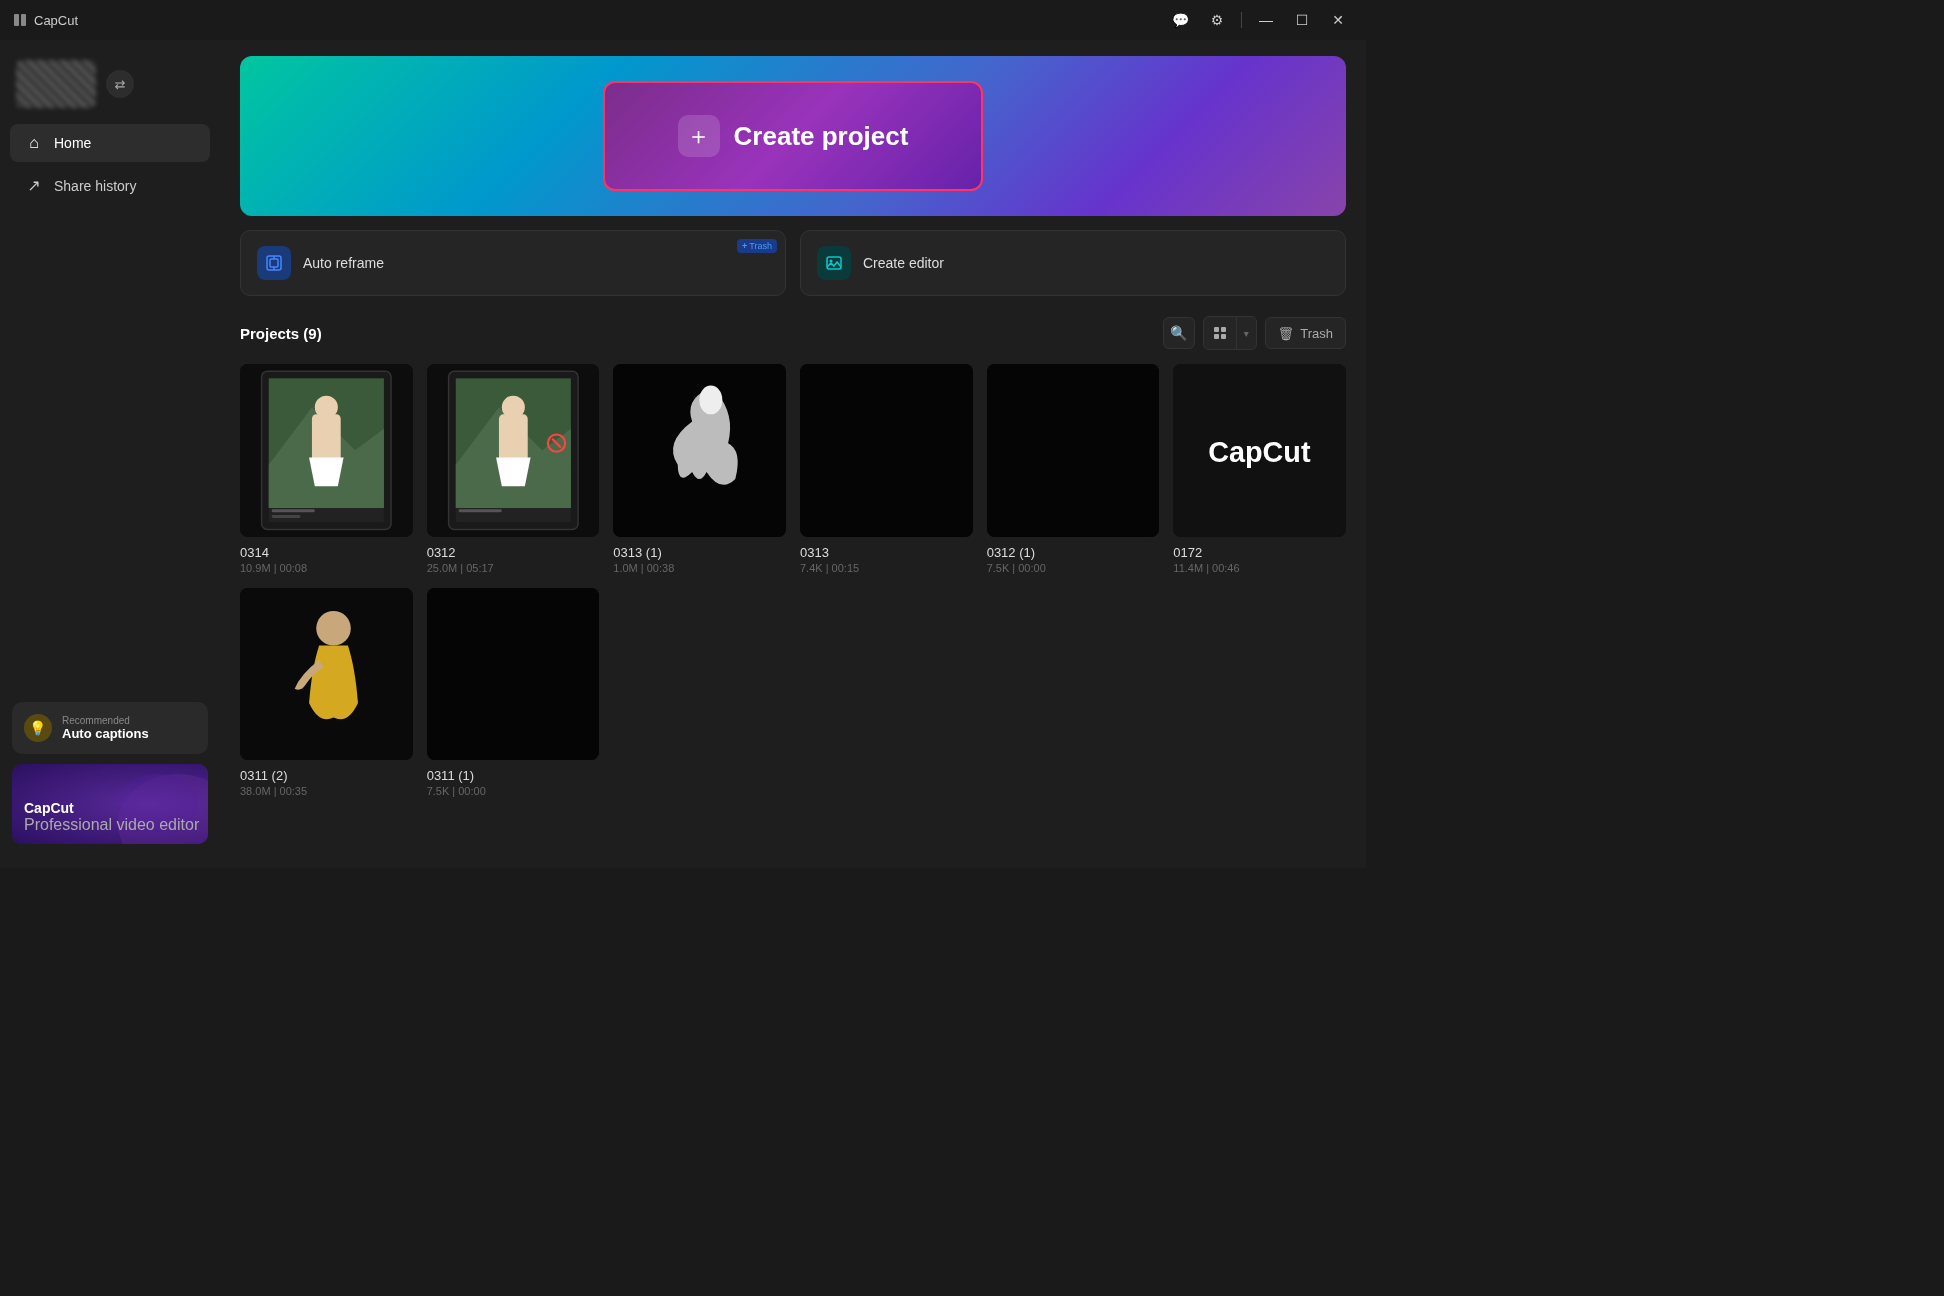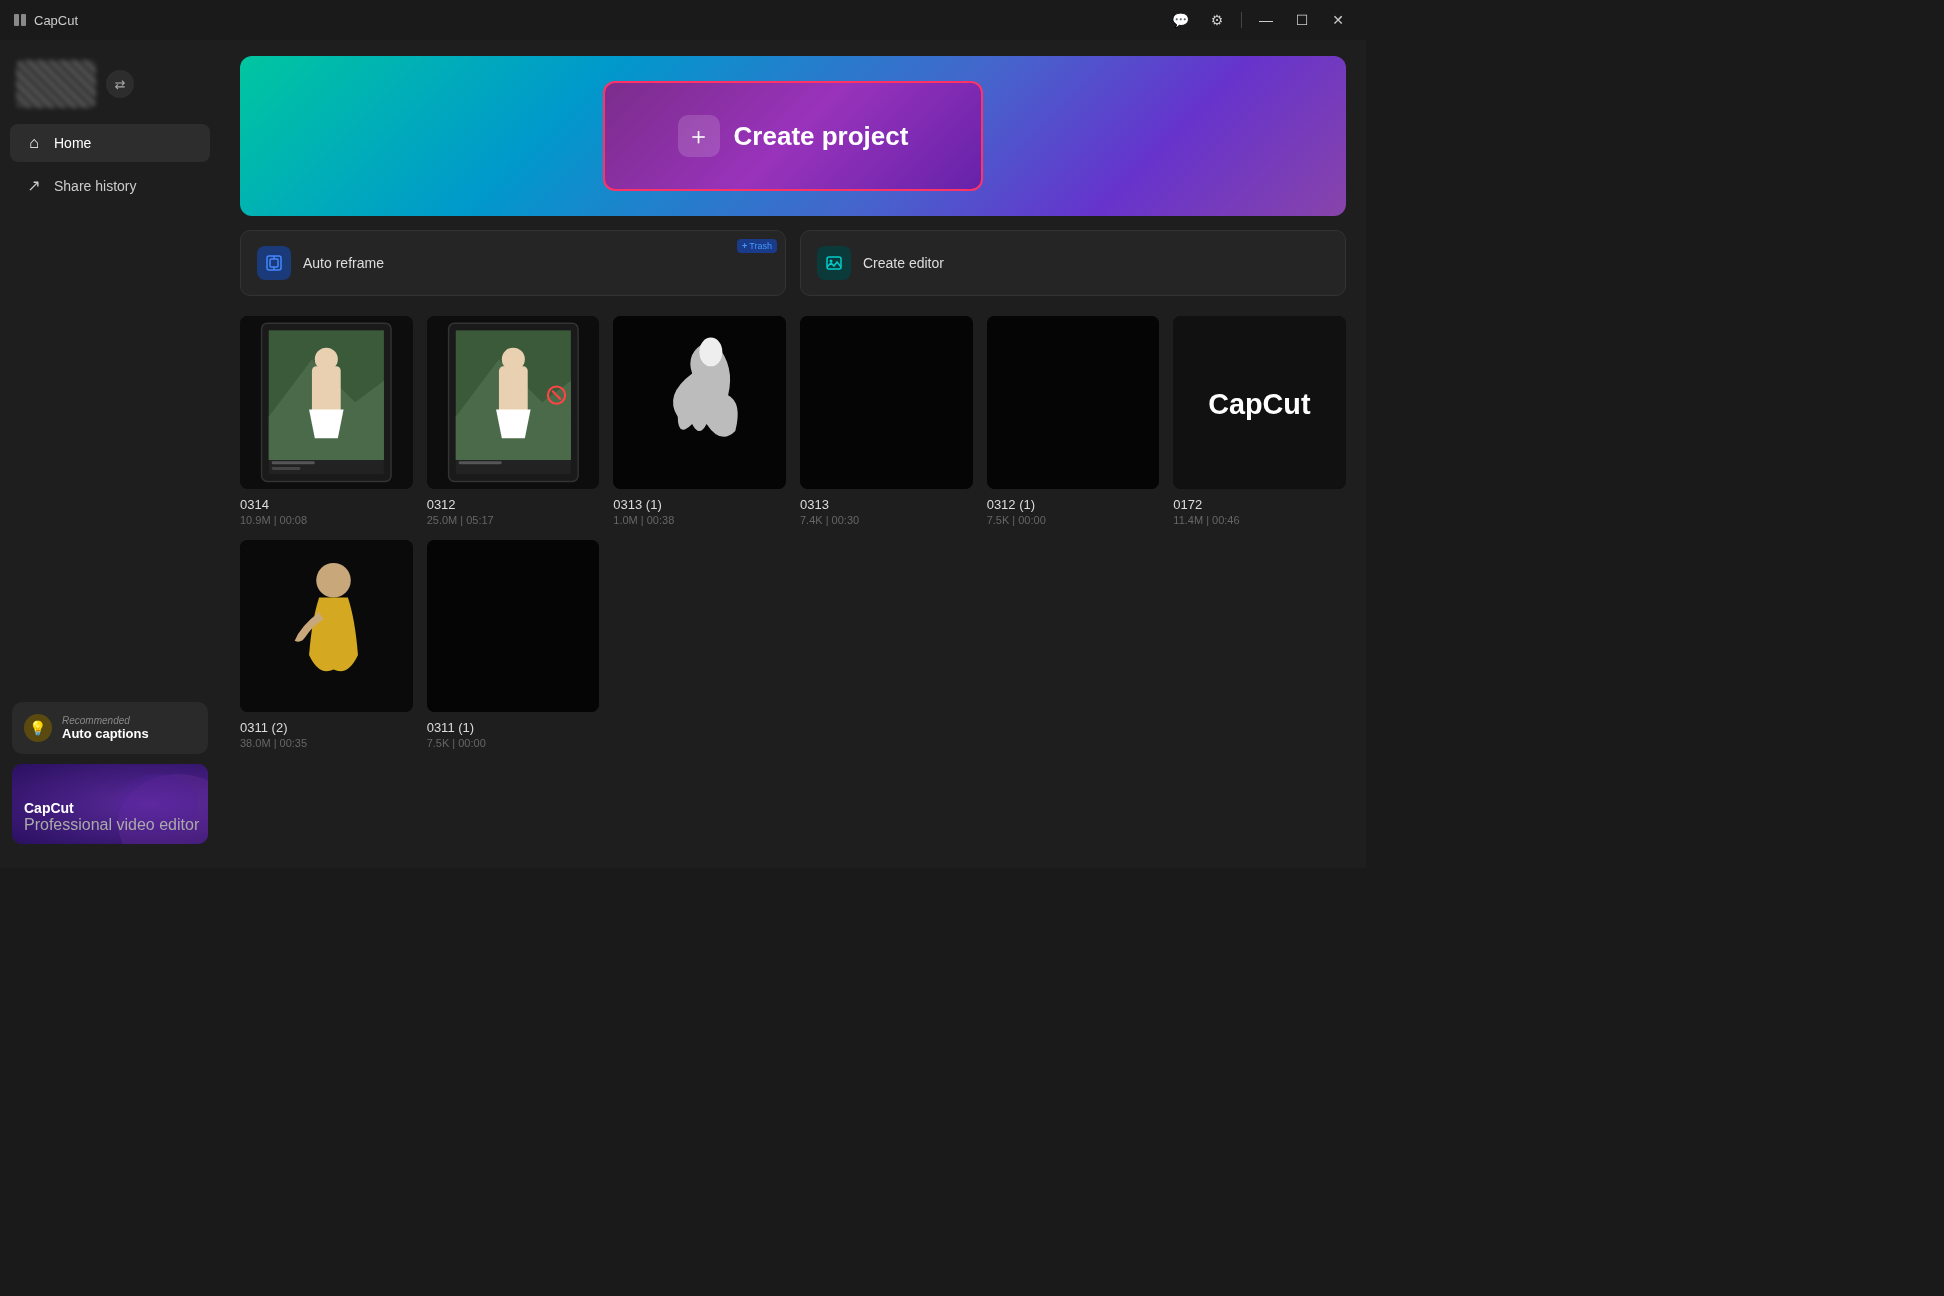--- a/index.html
+++ b/index.html
@@ -157,21 +157,20 @@
       font-size: 14px;
       flex-shrink: 0;
     }
     .auto-captions-text {
       display: flex;
       flex-direction: column;
     }
     .auto-captions-recommended {
       font-size: 10px;
       color: #888;
-      font-style: italic;
     }
     .auto-captions-label {
       font-size: 13px;
       color: #fff;
       font-weight: 600;
     }
     .capcut-promo {
       border-radius: 10px;
       overflow: hidden;
       height: 80px;
@@ -527,20 +526,43 @@
           <svg width="18" height="18" viewBox="0 0 18 18">
             <rect x="2" y="3" width="14" height="12" rx="2" fill="none" stroke="#00cccc" stroke-width="1.5"></rect>
             <circle cx="6" cy="7" r="1.5" fill="#00cccc"></circle>
             <polyline points="2,13 6,9 9,12 12,8 16,13" fill="none" stroke="#00cccc" stroke-width="1.5"></polyline>
           </svg>
         </div>
         <span class="feature-card-label">Create editor</span>
       </div>
     </div>
 
+    <div class="projects-header">
+      <span class="projects-title">Projects  (9)</span>
+      <div class="projects-actions">
+        <div class="icon-btn">
+          <span>🔍</span>
+        </div>
+        <div class="view-toggle">
+          <div class="view-toggle-btn">
+            <svg width="14" height="14" viewBox="0 0 14 14">
+              <rect x="1" y="1" width="5" height="5" rx="1" fill="#aaa"></rect>
+              <rect x="8" y="1" width="5" height="5" rx="1" fill="#aaa"></rect>
+              <rect x="1" y="8" width="5" height="5" rx="1" fill="#aaa"></rect>
+              <rect x="8" y="8" width="5" height="5" rx="1" fill="#aaa"></rect>
+            </svg>
+          </div>
+          <div class="view-toggle-chevron">▾</div>
+        </div>
+        <div class="trash-btn">
+          <span>🗑</span>
+          <span>Trash</span>
+        </div>
+      </div>
+    </div>
 
     <div class="projects-grid">
 
       <div class="project-item">
         <div class="project-thumb">
           <div class="thumb-inner" style="background:#111">
             <svg width="100%" height="100%" viewBox="0 0 120 120">
               <rect width="120" height="120" fill="#0d0d0d"></rect>
 
               <rect x="15" y="5" width="90" height="110" rx="4" fill="#1a1a1a" stroke="#333" stroke-width="1"></rect>
@@ -604,21 +626,21 @@
 
       <div class="project-item">
         <div class="project-thumb">
           <div class="thumb-inner" style="background:#050505">
             <svg width="100%" height="100%" viewBox="0 0 120 120">
               <rect width="120" height="120" fill="#050505"></rect>
             </svg>
           </div>
         </div>
         <div class="project-name">0313</div>
-        <div class="project-meta">7.4K | 00:30</div>
+        <div class="project-meta">7.4K | 00:15</div>
       </div>
 
       <div class="project-item">
         <div class="project-thumb">
           <div class="thumb-inner" style="background:#050505">
             <svg width="100%" height="100%" viewBox="0 0 120 120">
               <rect width="120" height="120" fill="#050505"></rect>
             </svg>
           </div>
         </div>

